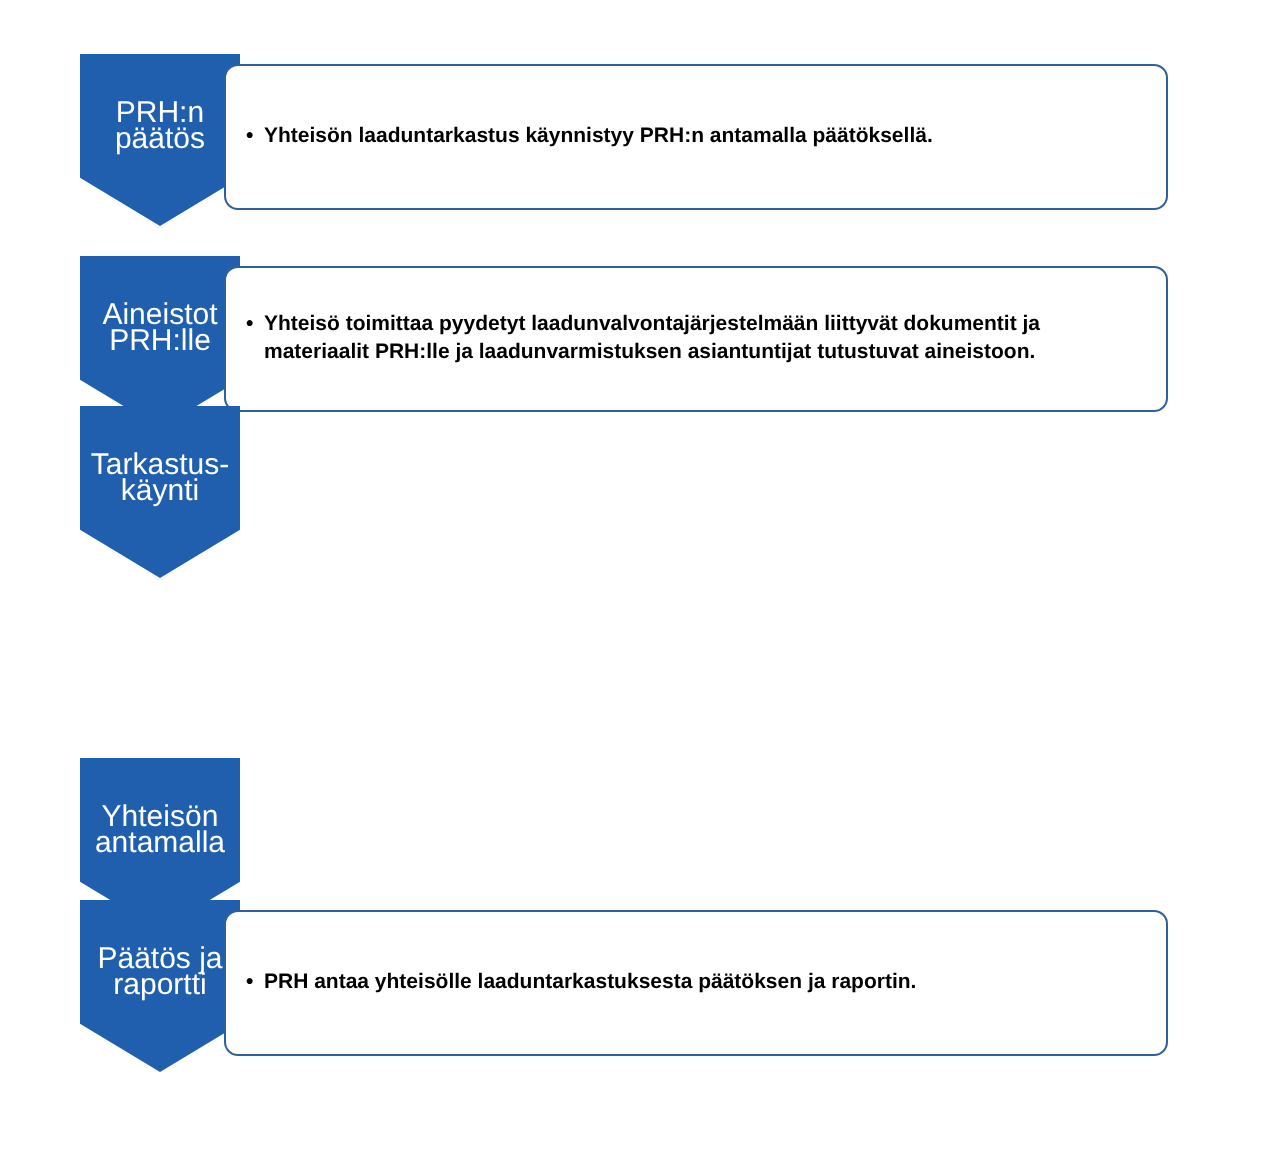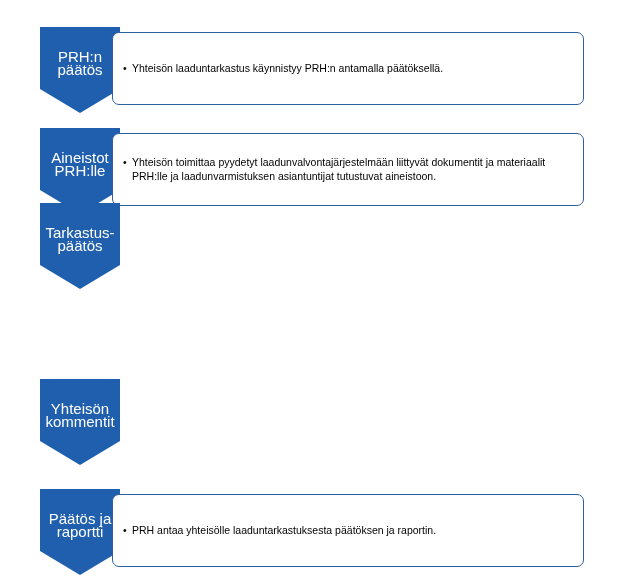--- a/index.html
+++ b/index.html
@@ -55,20 +55,21 @@
     left: 112px;
     top: 5px;
     width: 472px;
     height: 73px;
     background: #ffffff;
     border: 1px solid #2E5F9E;
     border-radius: 7px;
     box-sizing: border-box;
     display: flex;
     align-items: center;
+    font-weight: bold;
   }
   .callout-inner {
     position: relative;
     padding: 0 12px 0 10px;
     width: 100%;
     box-sizing: border-box;
   }
   .bullet-line {
     position: relative;
     padding-left: 9px;
@@ -104,41 +105,41 @@
     </div>
   </div>
 
   <div class="step-row" style="top:128px;">
     <div class="chevron">
       <div class="chevron-label">Aineistot
 PRH:lle</div>
     </div>
     <div class="callout">
       <div class="callout-inner">
-        <div class="bullet-line">Yhteisön toimittaa pyydetyt laadunvalvontajärjestelmään  liittyvät dokumentit ja materiaalit PRH:lle ja laadunvarmistuksen asiantuntijat tutustuvat aineistoon.</div>
+        <div class="bullet-line">Yhteisö toimittaa pyydetyt laadunvalvontajärjestelmään  liittyvät dokumentit ja materiaalit PRH:lle ja laadunvarmistuksen asiantuntijat tutustuvat aineistoon.</div>
       </div>
     </div>
   </div>
 
   <div class="step-row" style="top:203px;">
     <div class="chevron">
       <div class="chevron-label">Tarkastus-
-päätös</div>
+käynti</div>
     </div>
   </div>
 
 
   <div class="step-row" style="top:379px;">
     <div class="chevron">
       <div class="chevron-label">Yhteisön
-kommentit</div>
+antamalla</div>
     </div>
   </div>
 
-  <div class="step-row" style="top:489px;">
+  <div class="step-row" style="top:450px;">
     <div class="chevron">
       <div class="chevron-label">Päätös ja
 raportti</div>
     </div>
     <div class="callout">
       <div class="callout-inner">
         <div class="bullet-line">PRH antaa yhteisölle laaduntarkastuksesta päätöksen ja raportin.</div>
       </div>
     </div>
   </div>

